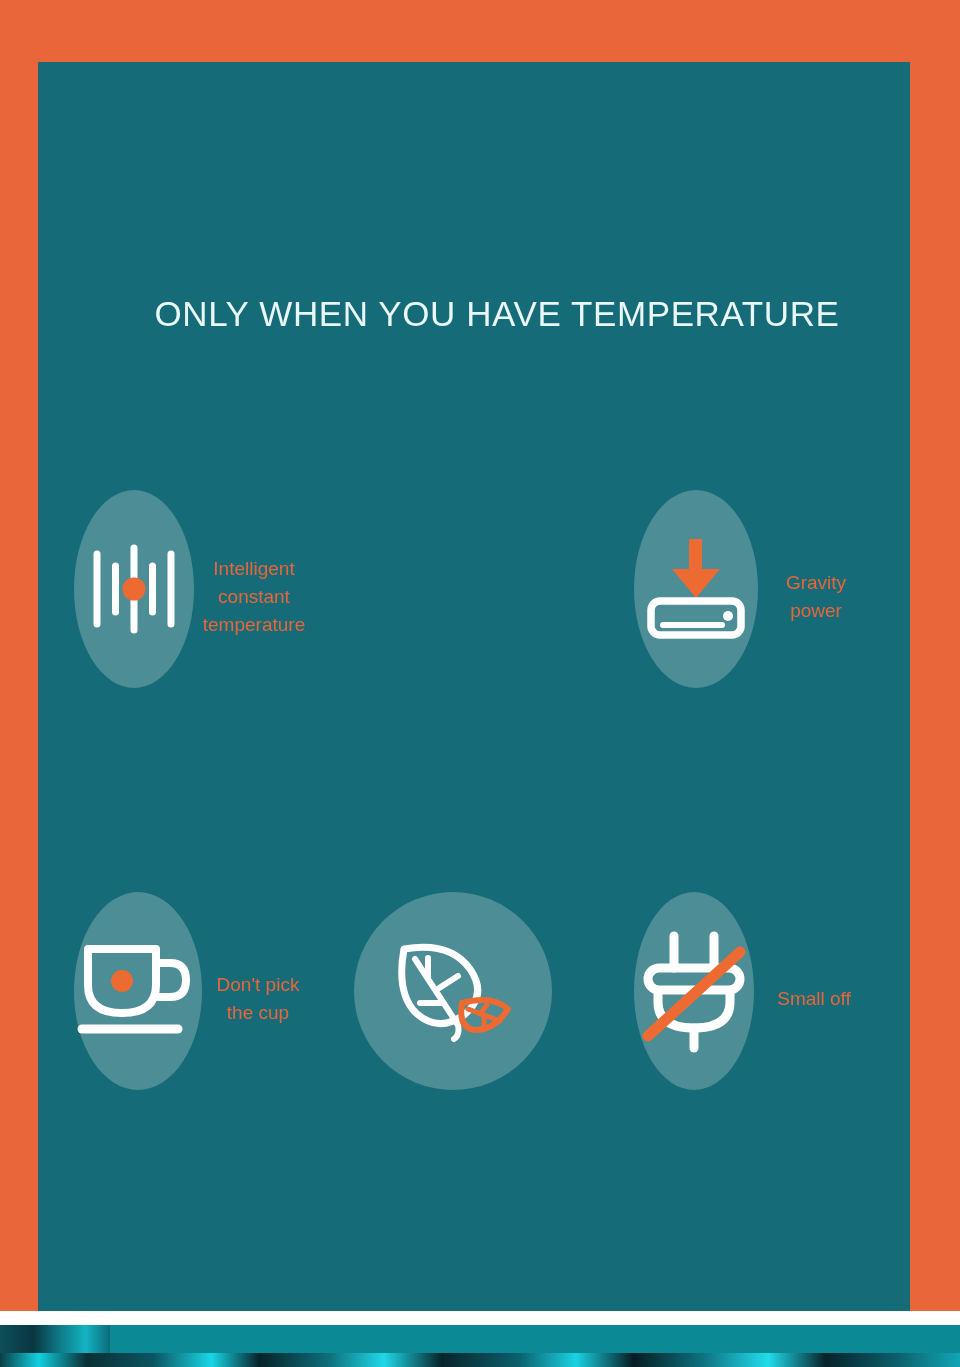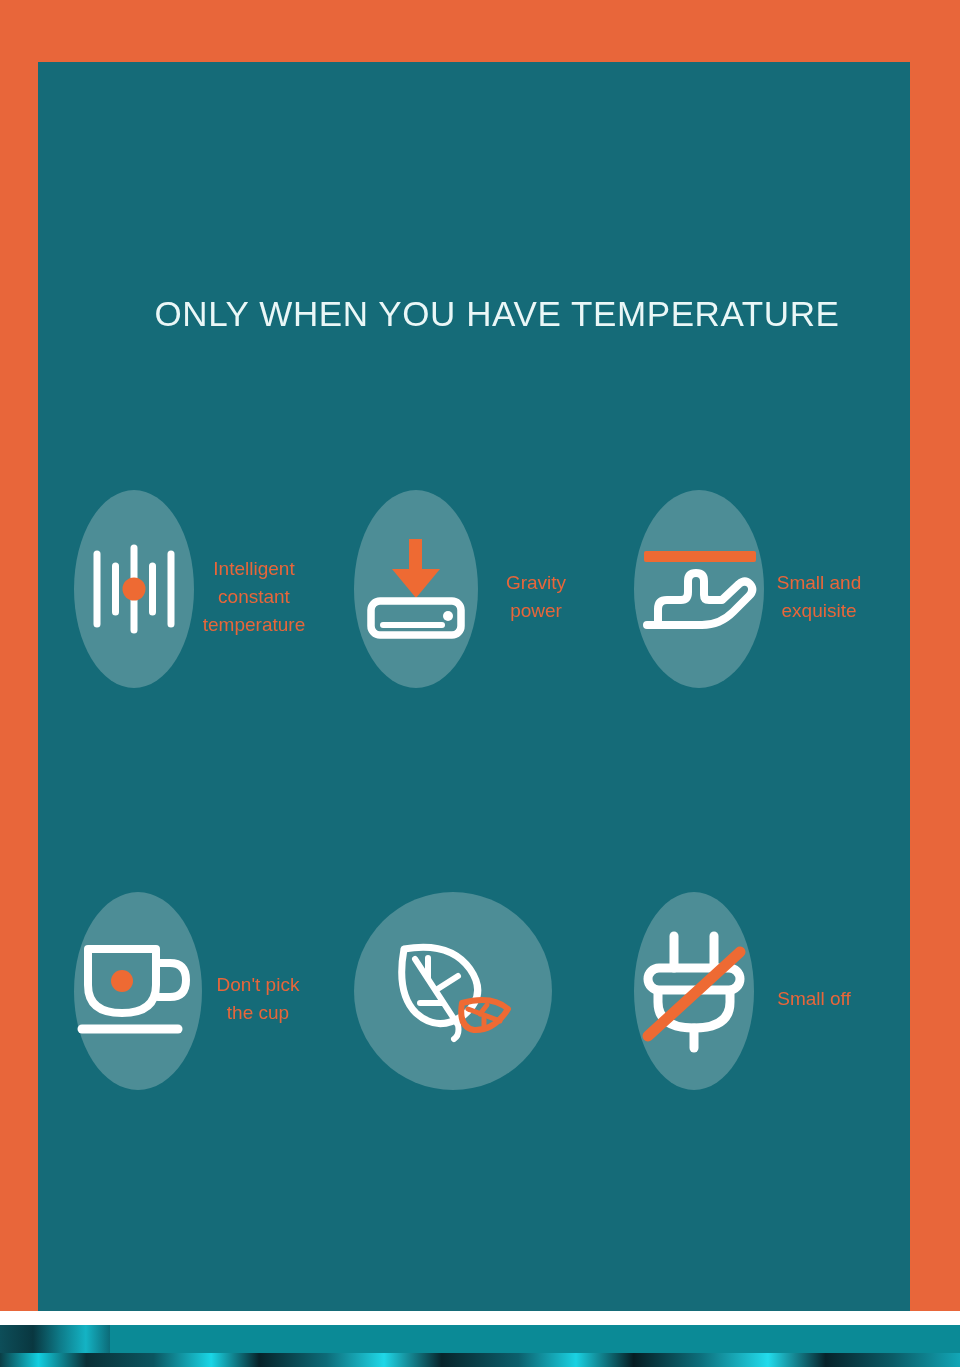--- a/index.html
+++ b/index.html
@@ -172,33 +172,20 @@
               </g>
 
               <rect x="17" y="74" width="90" height="34" rx="9" ry="9" fill="none" stroke="#ffffff" stroke-width="7.5"></rect>
               <line x1="29" y1="98" x2="88" y2="98" stroke="#ffffff" stroke-width="6" stroke-linecap="round"></line>
               <circle cx="94" cy="89" r="5" fill="#ffffff"></circle>
             </svg>
           </div>
           <div class="feature-label">Gravity power</div>
         </div>
 
-        <div class="feature-cell">
-          <div class="icon-circle">
-            <svg width="130" height="120" viewBox="0 0 130 120">
-
-              <rect x="10" y="22" width="112" height="11" rx="2" fill="#ee6a33"></rect>
-
-              <path d="M13 96 L68 96 Q86 96 99 83 L115 67 Q121 61 116 55 Q111 50 105 55 L88 71
-                       L75 71 Q70 71 70 66 L70 52 Q70 44 62 44 Q54 44 54 52 L54 63
-                       Q54 71 47 71 L33 71 Q24 71 24 80 L24 96" fill="none" stroke="#ffffff" stroke-width="8" stroke-linecap="round" stroke-linejoin="round"></path>
-            </svg>
-          </div>
-          <div class="feature-label">Small and exquisite</div>
-        </div>
 
       </div>
 
       <div class="feature-row row-2">
 
         <div class="feature-cell">
           <div class="icon-circle">
             <svg width="128" height="112" viewBox="0 0 128 112">
 
               <path d="M14 14 L82 14 L82 50 Q82 78 48 78 Q14 78 14 50 Z" fill="none" stroke="#ffffff" stroke-width="8" stroke-linejoin="round"></path>

